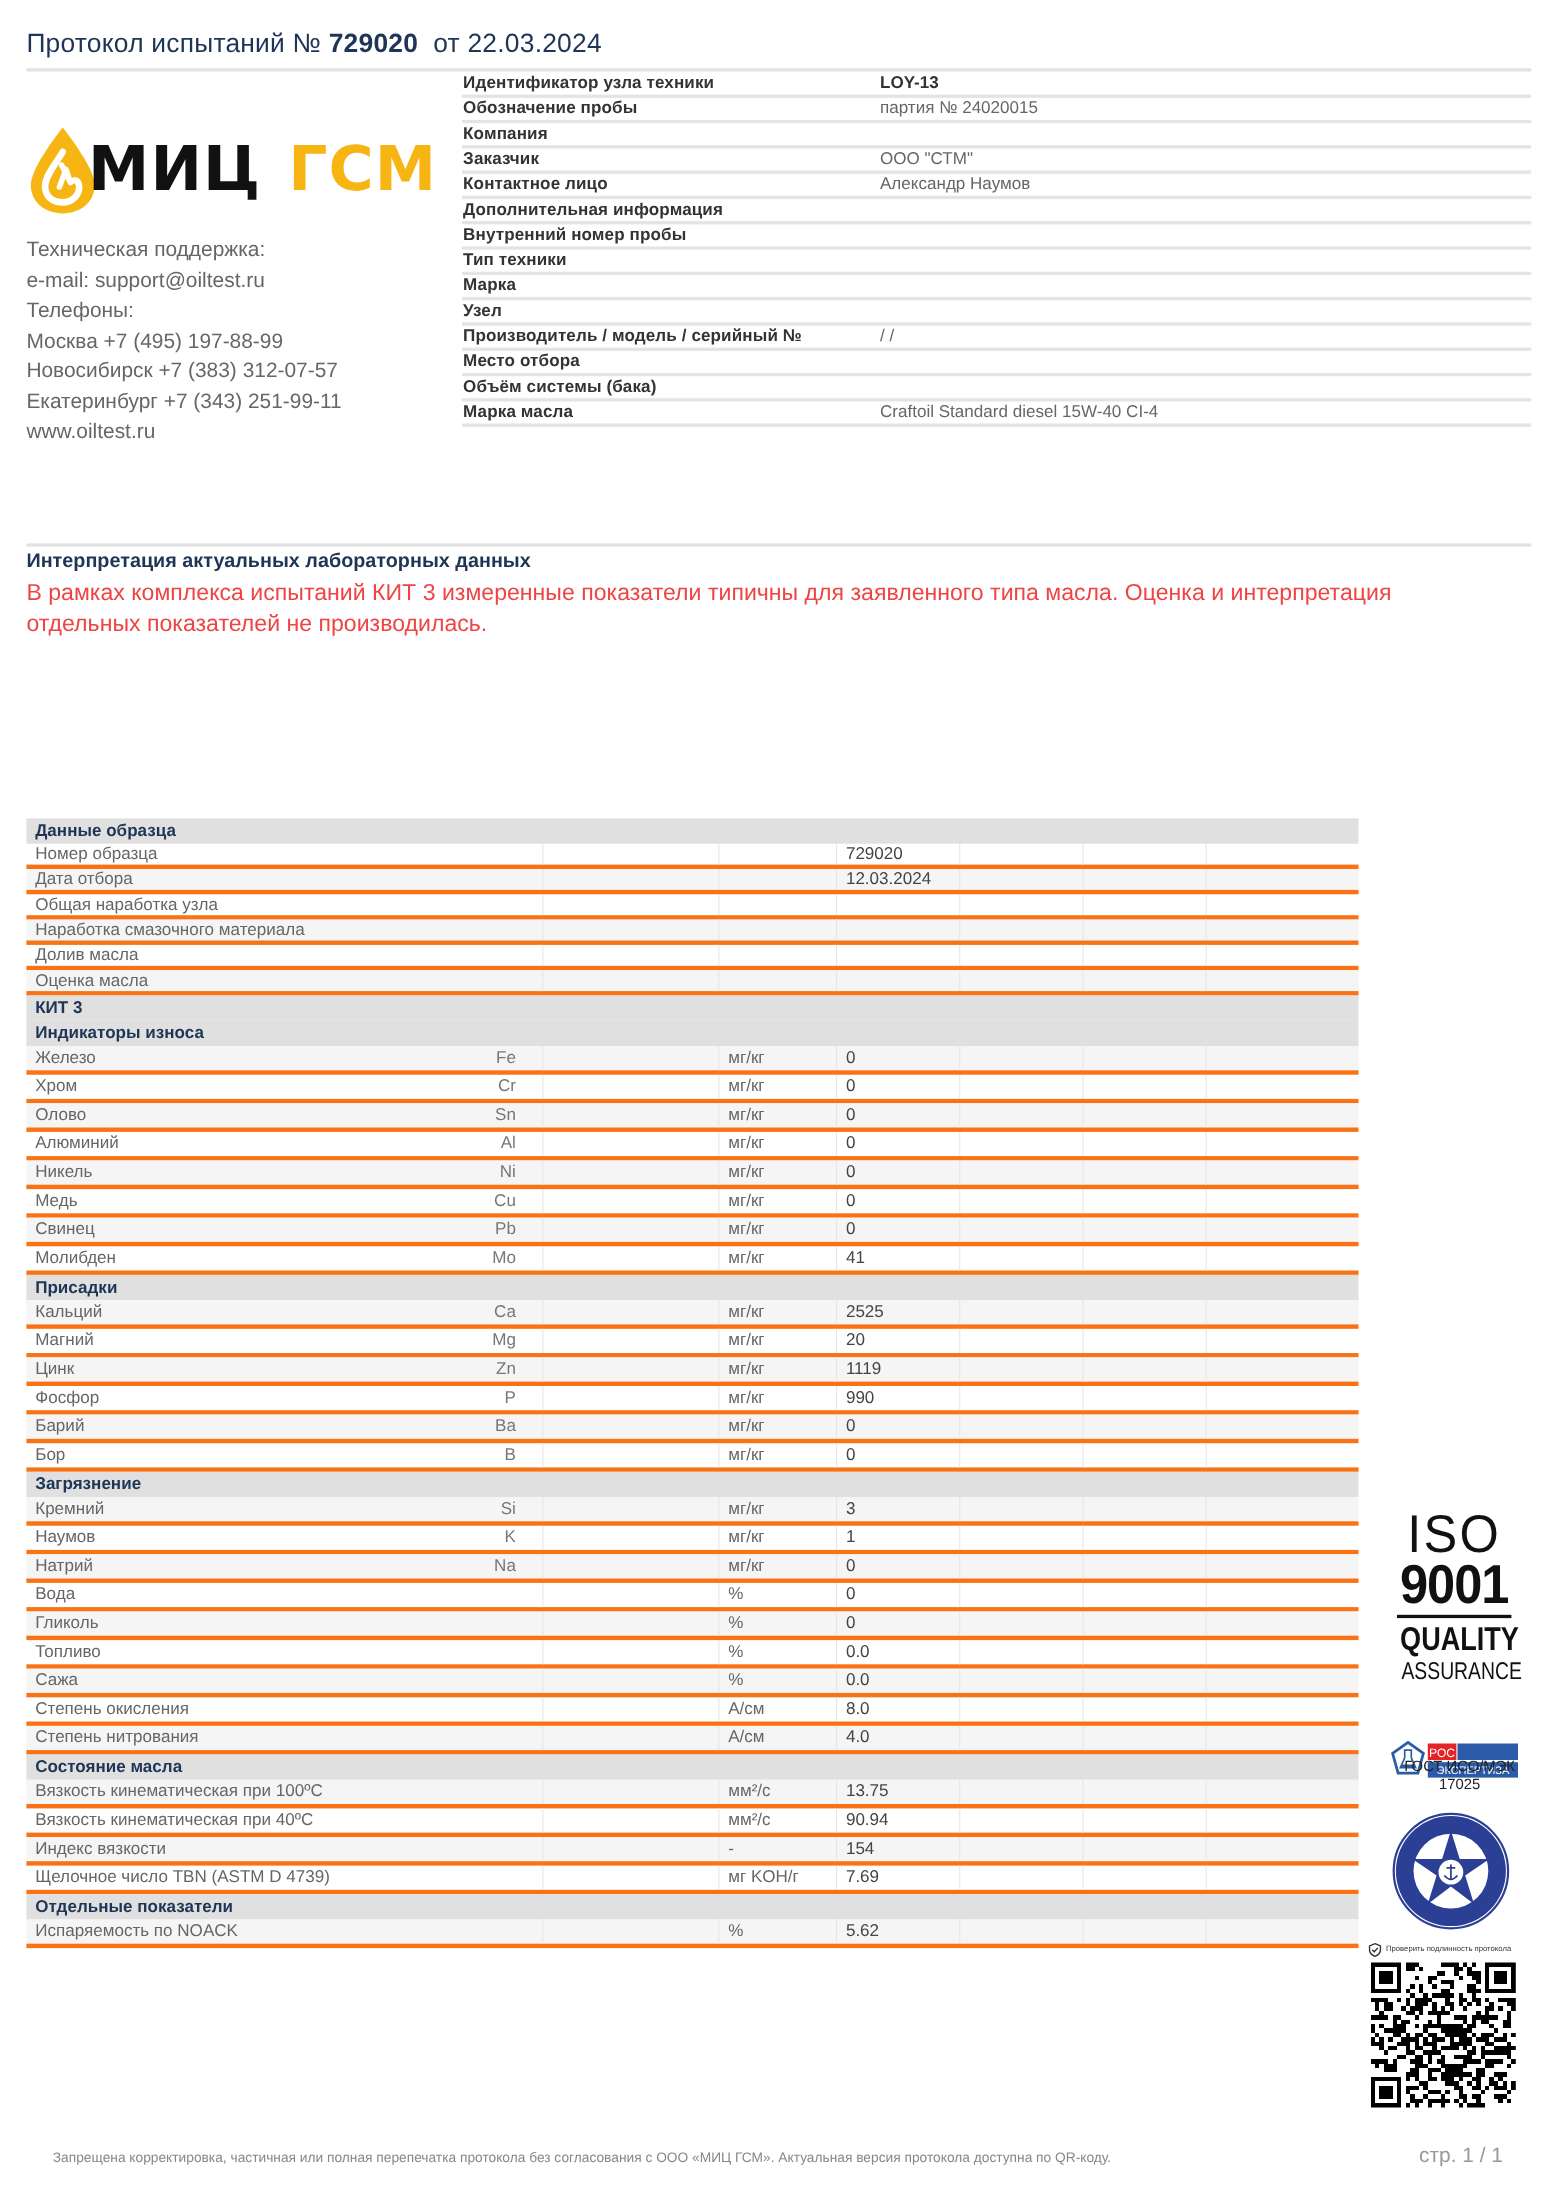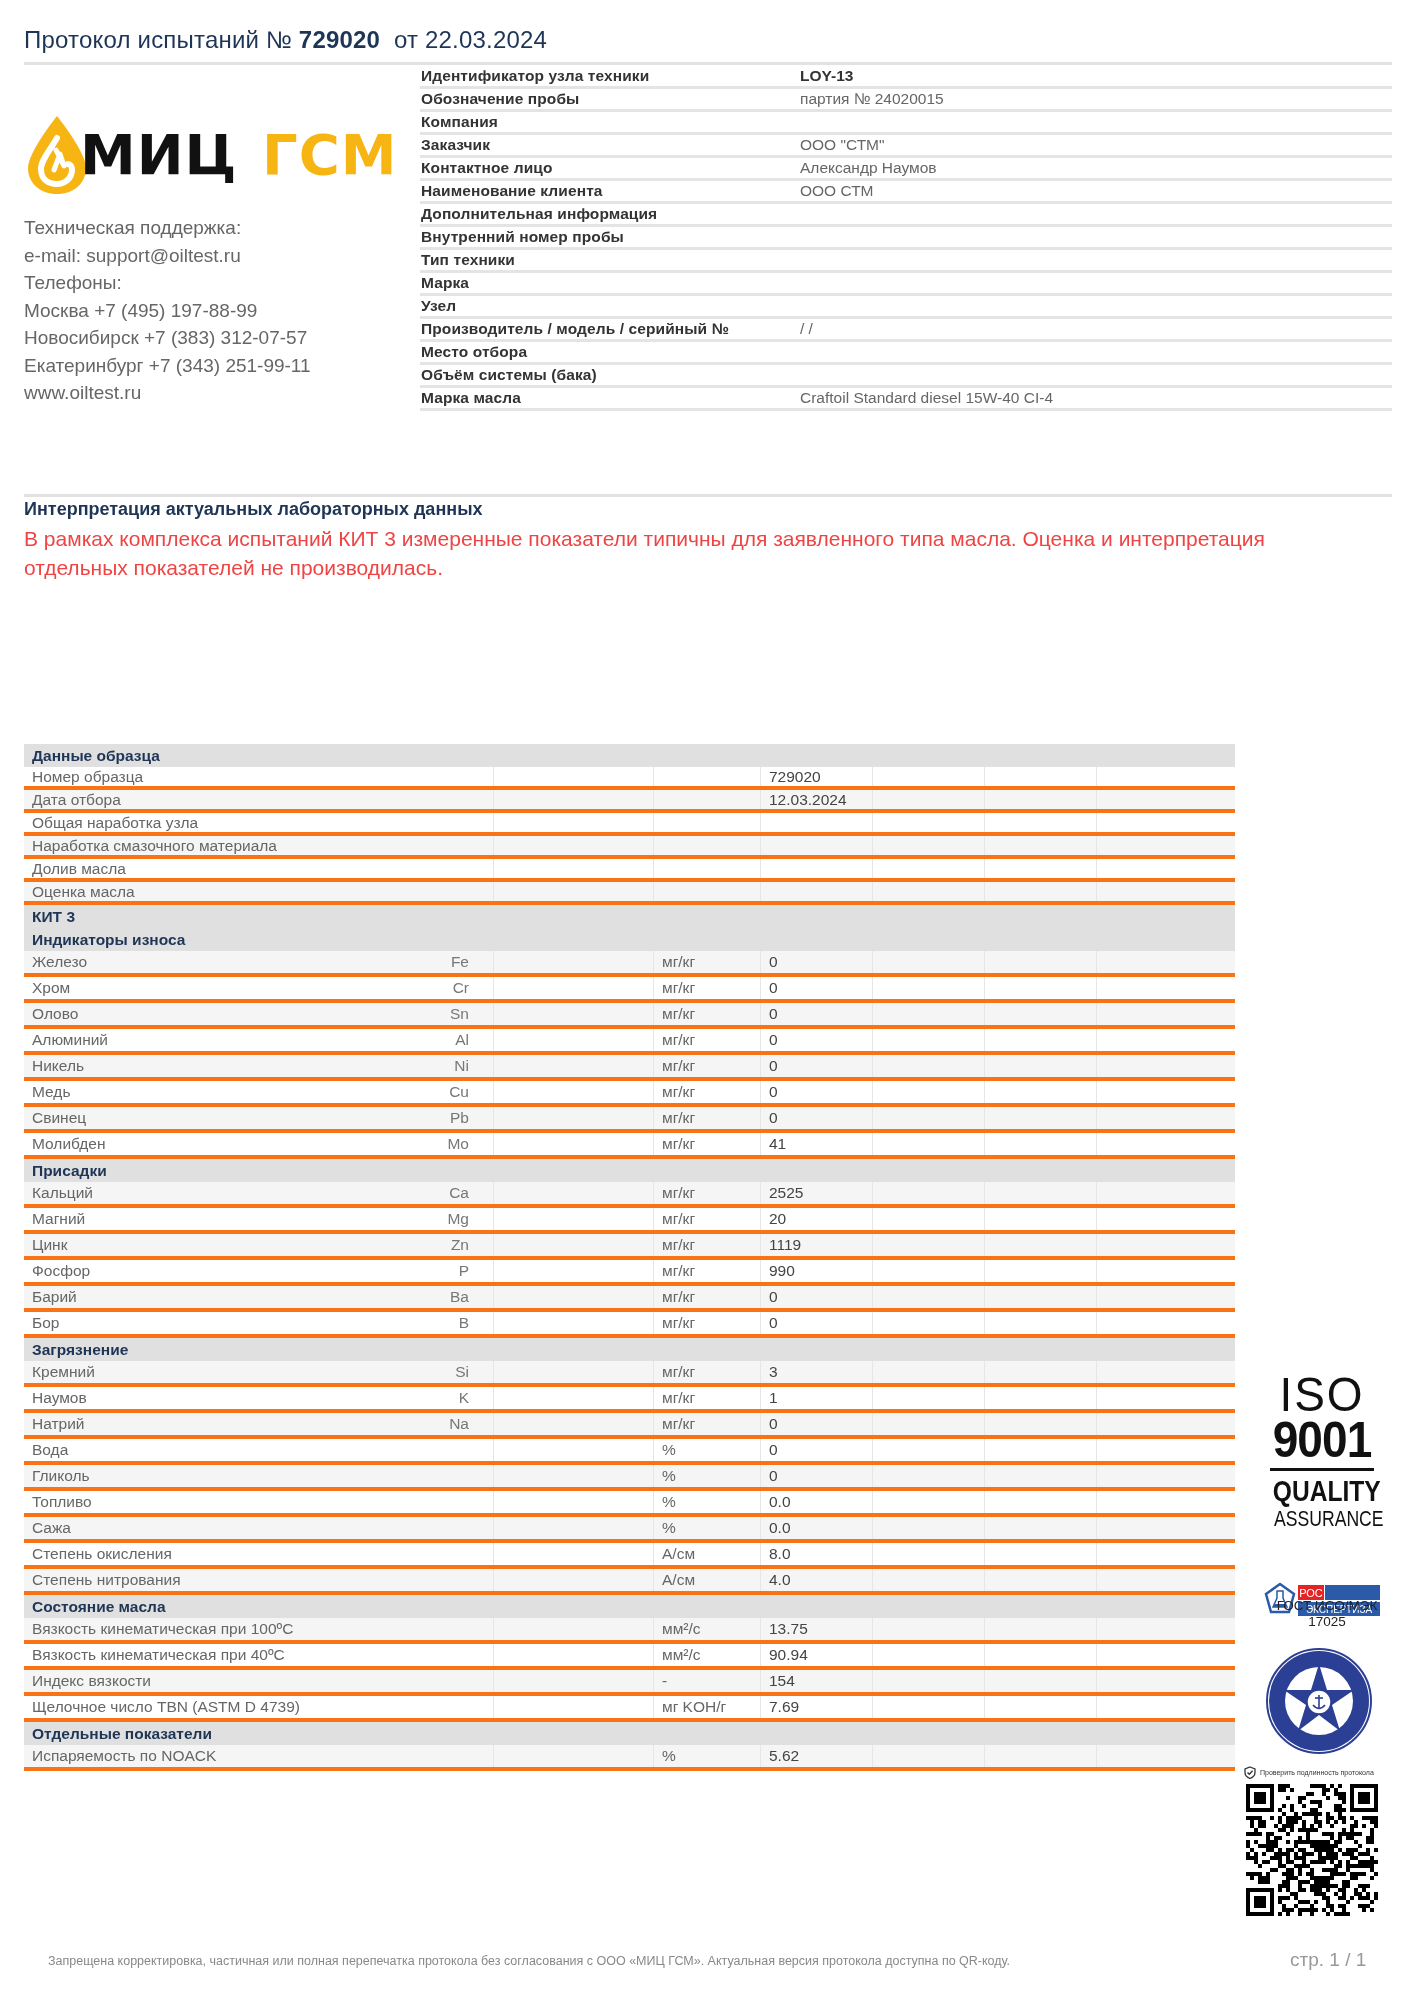--- a/index.html
+++ b/index.html
@@ -104,24 +104,20 @@
       <div class="info-label">Компания</div>
       <div class="info-value"></div>
     </div>
     <div class="info-row">
       <div class="info-label">Заказчик</div>
       <div class="info-value">ООО "СТМ"</div>
     </div>
     <div class="info-row">
       <div class="info-label">Контактное лицо</div>
       <div class="info-value">Александр Наумов</div>
-    </div>
-    <div class="info-row">
-      <div class="info-label">Наименование клиента</div>
-      <div class="info-value">ООО СТМ</div>
     </div>
     <div class="info-row">
       <div class="info-label">Дополнительная информация</div>
       <div class="info-value"></div>
     </div>
     <div class="info-row">
       <div class="info-label">Внутренний номер пробы</div>
       <div class="info-value"></div>
     </div>
     <div class="info-row">

